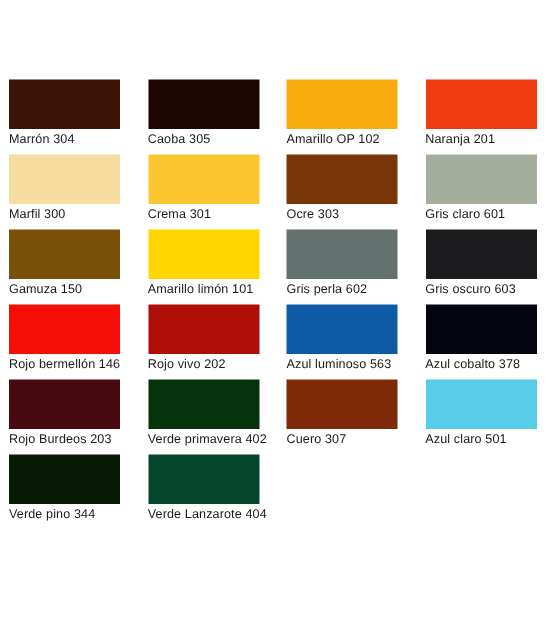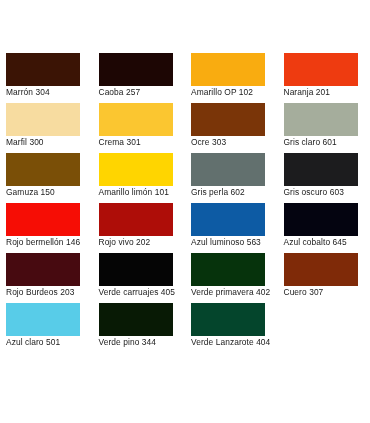--- a/index.html
+++ b/index.html
@@ -61,21 +61,21 @@
 <body>
 
 <div id="color-chart">
   <div class="swatch-grid">
       <div class="swatch-cell">
         <span class="swatch-chip" style="background: rgb(59, 20, 5);"></span>
         <span class="swatch-label">Marrón 304</span>
       </div>
       <div class="swatch-cell">
         <span class="swatch-chip" style="background: rgb(29, 6, 4);"></span>
-        <span class="swatch-label">Caoba 257</span>
+        <span class="swatch-label">Caoba 305</span>
       </div>
       <div class="swatch-cell">
         <span class="swatch-chip" style="background: rgb(249, 172, 16);"></span>
         <span class="swatch-label">Amarillo OP 102</span>
       </div>
       <div class="swatch-cell">
         <span class="swatch-chip" style="background: rgb(238, 59, 16);"></span>
         <span class="swatch-label">Naranja 201</span>
       </div>
       <div class="swatch-cell">
@@ -117,29 +117,25 @@
       <div class="swatch-cell">
         <span class="swatch-chip" style="background: rgb(174, 13, 8);"></span>
         <span class="swatch-label">Rojo vivo 202</span>
       </div>
       <div class="swatch-cell">
         <span class="swatch-chip" style="background: rgb(13, 91, 164);"></span>
         <span class="swatch-label">Azul luminoso 563</span>
       </div>
       <div class="swatch-cell">
         <span class="swatch-chip" style="background: rgb(4, 4, 16);"></span>
-        <span class="swatch-label">Azul cobalto 645</span>
+        <span class="swatch-label">Azul cobalto 378</span>
       </div>
       <div class="swatch-cell">
         <span class="swatch-chip" style="background: rgb(71, 10, 16);"></span>
         <span class="swatch-label">Rojo Burdeos 203</span>
-      </div>
-      <div class="swatch-cell">
-        <span class="swatch-chip" style="background: rgb(5, 5, 5);"></span>
-        <span class="swatch-label">Verde carruajes 405</span>
       </div>
       <div class="swatch-cell">
         <span class="swatch-chip" style="background: rgb(6, 51, 12);"></span>
         <span class="swatch-label">Verde primavera 402</span>
       </div>
       <div class="swatch-cell">
         <span class="swatch-chip" style="background: rgb(127, 42, 8);"></span>
         <span class="swatch-label">Cuero 307</span>
       </div>
       <div class="swatch-cell">

